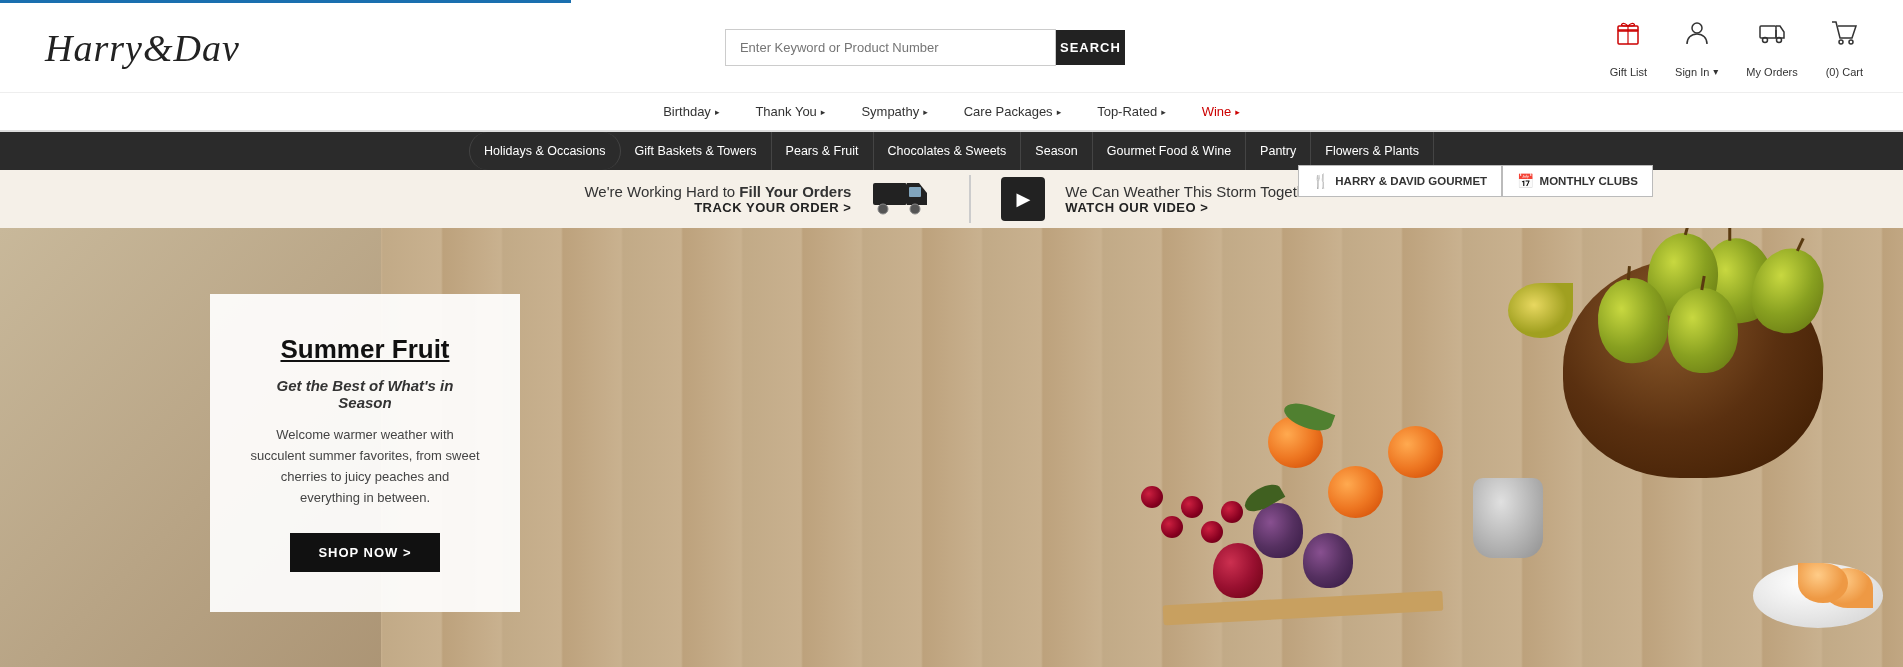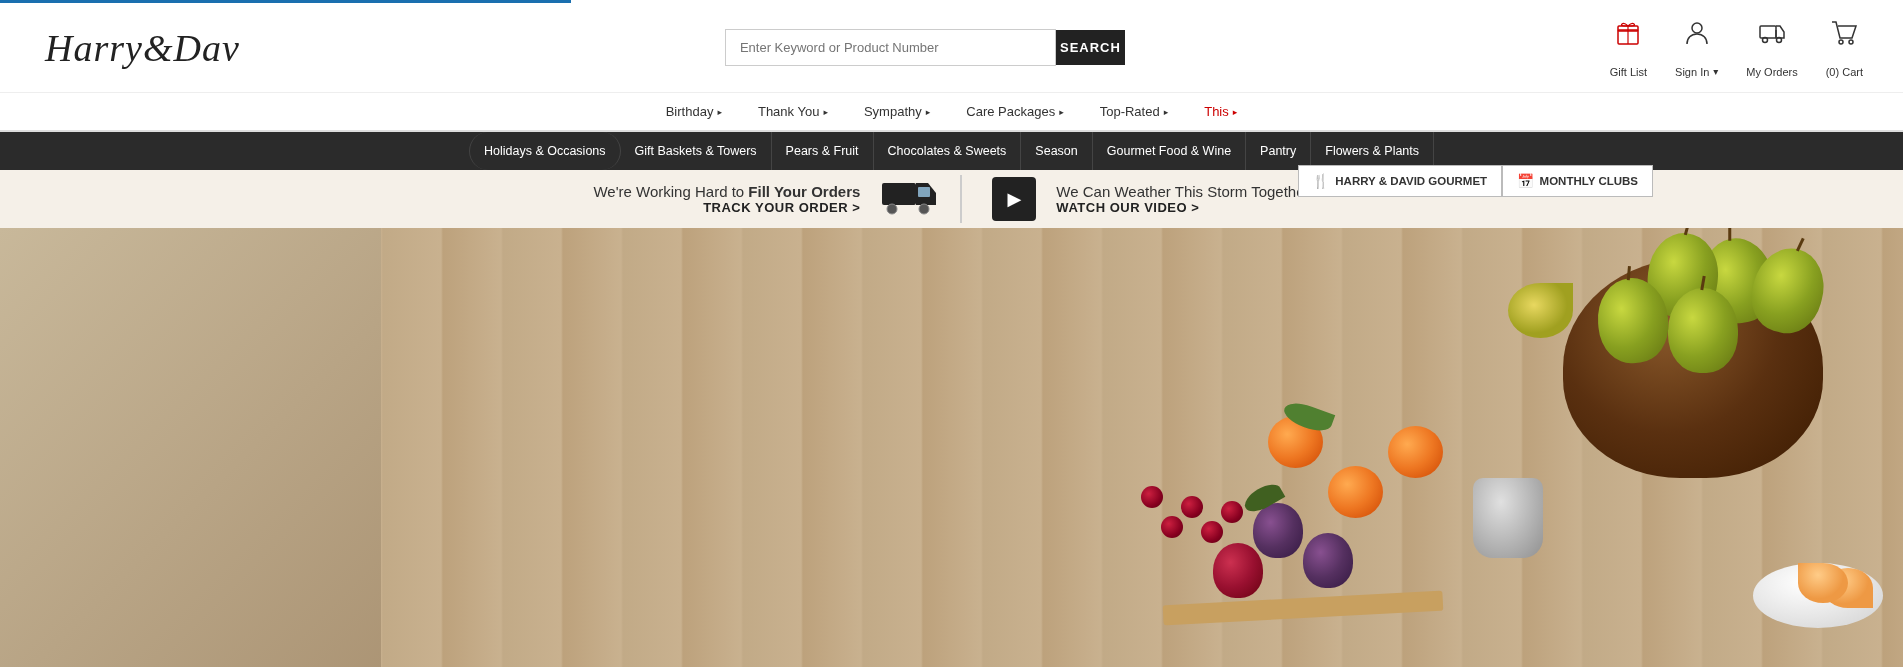--- a/index.html
+++ b/index.html
@@ -129,21 +129,21 @@
       display: flex;
       align-items: center;
       justify-content: center;
       height: 58px;
       gap: 0;
     }
     .banner-left {
       display: flex;
       align-items: center;
       gap: 20px;
-      padding-right: 20px;
+      padding-right: 38px;
       border-right: 2px solid #ccc;
     }
     .banner-right {
       display: flex;
       align-items: center;
       gap: 20px;
       padding-left: 30px;
     }
     .banner-text-group {
       text-align: right;
@@ -449,21 +449,21 @@
       </a>
       <a>
         <span>Care Packages</span>
         <span class="nav-chevron">▸</span>
       </a>
       <a>
         <span>Top-Rated</span>
         <span class="nav-chevron">▸</span>
       </a>
       <a class="sale">
-        <span>This</span>
+        <span>Wine</span>
         <span class="nav-chevron">▸</span>
       </a>
     </nav>
 
     <div class="top-right-nav">
       <button class="top-btn">
         <span style="font-size:14px;">🍴</span>
         <span>HARRY &amp; DAVID GOURMET</span>
       </button>
       <button class="top-btn">
@@ -547,13 +547,19 @@
 
     <div style="position:absolute; right:620px; bottom:170px; width:40px; height:20px; background:#406020; border-radius:50% 50% 0 50%; transform:rotate(-30deg); z-index:6;"></div>
     <div style="position:absolute; right:570px; bottom:250px; width:50px; height:22px; background:#508030; border-radius:50% 0 50% 50%; transform:rotate(20deg); z-index:5;"></div>
 
     <div style="position:absolute; right:30px; bottom:70px; width:50px; height:40px; background:radial-gradient(ellipse at 40% 30%, #ffcc88 0%, #ee9944 60%); border-radius:50% 50% 0 50%; z-index:6;"></div>
     <div style="position:absolute; right:55px; bottom:75px; width:50px; height:40px; background:radial-gradient(ellipse at 40% 30%, #ffcc88 0%, #ee9944 60%); border-radius:0 50% 50% 50%; z-index:6;"></div>
 
     <div style="position:absolute; right:460px; bottom:60px; width:280px; height:20px; background:#c8a060; border-radius:3px; transform:rotate(-3deg); z-index:3;"></div>
   </div>
 
+  <div class="hero-content">
+    <h1 class="hero-title">Summer Fruit</h1>
+    <p class="hero-subtitle">Get the Best of What's in Season</p>
+    <p class="hero-desc">Welcome warmer weather with succulent summer favorites, from sweet cherries to juicy peaches and everything in between.</p>
+    <button class="shop-now-btn">SHOP NOW &gt;</button>
+  </div>
 </div>
 
 </body></html>

